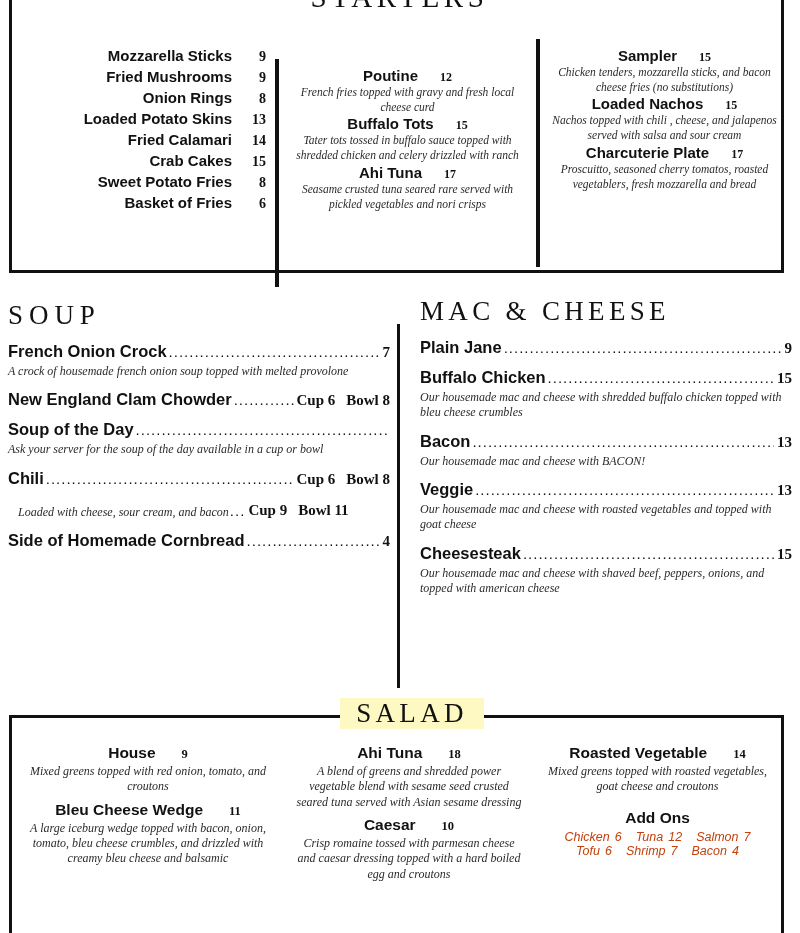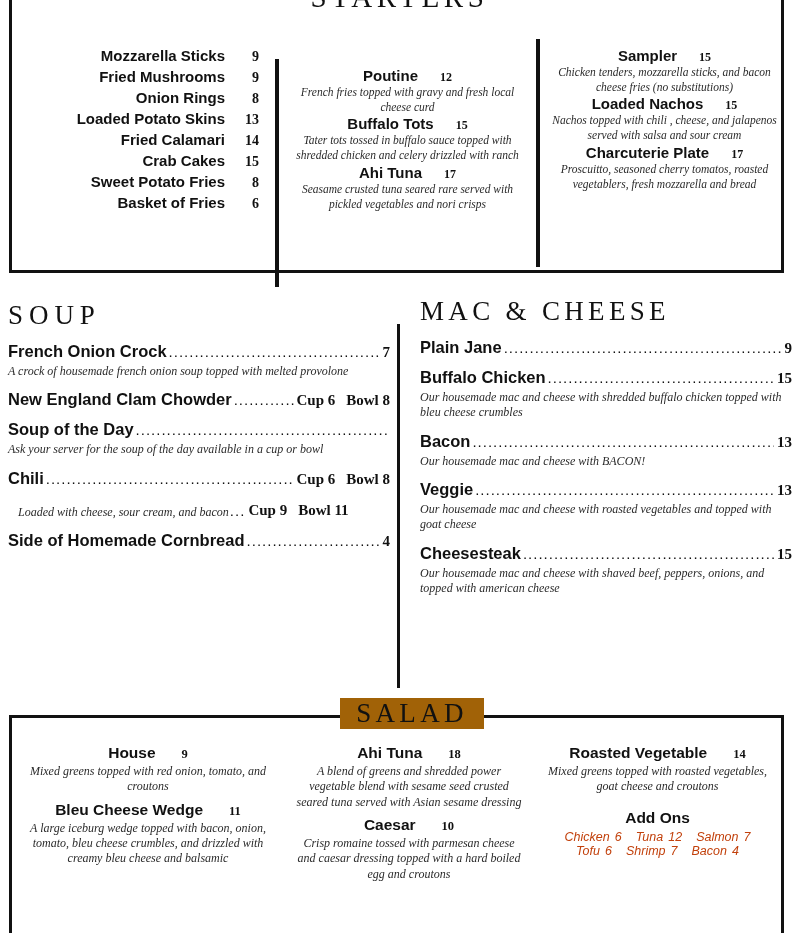--- a/index.html
+++ b/index.html
@@ -47,21 +47,21 @@
   .starters-title {
     position:absolute; left:0; top:4px; width:775px;
     text-align:center;
     font-size:29px;
   }
   .starters-cols {
     position:absolute; left:0; top:62px; width:775px; height:228px;
     display:flex;
   }
   .st-col { position:relative; height:100%; }
-  .st-col-1 { width:263px; padding:8px 16px 0 6px; }
+  .st-col-1 { width:263px; padding:8px 9px 0 6px; }
   .st-col-2 { width:261px; padding:8px 10px 0 10px; border-left:4px solid #111;margin-top:20px; }
   .st-col-3 { width:251px; padding:8px 8px 0 10px; border-left:4px solid #111; }
 
   .st-row {
     display:flex; align-items:baseline; justify-content:flex-end;
     margin-bottom:3px;
   }
   .st-row .item-name { font-size:15px; }
   .st-row .item-price { font-size:14px; width:34px; text-align:right; }
 
@@ -106,21 +106,21 @@
   .salad-box {
     position:absolute; left:9px; top:715px; width:775px; height:230px;
     border:3px solid #111; border-bottom:none;
     background:#fff;
   }
   .salad-title-wrap {
     position:absolute; left:0; top:-20px; width:800px; text-align:center;
     pointer-events:none;
   }
   .salad-title {
-    display:inline-block; background:#a16207; padding:0 16px; font-size:27px;
+    display:inline-block; background:#fef9c3; padding:0 16px; font-size:27px;
   }
   .salad-cols {
     position:absolute; left:0; top:26px; width:769px; display:flex;
   }
   .sl-col { padding:0 10px; }
   .sl-col-1 { width:272px; }
   .sl-col-2 { width:250px; }
   .sl-col-3 { width:247px; }
 
   .sl-block { text-align:center; margin-bottom:6px; }

